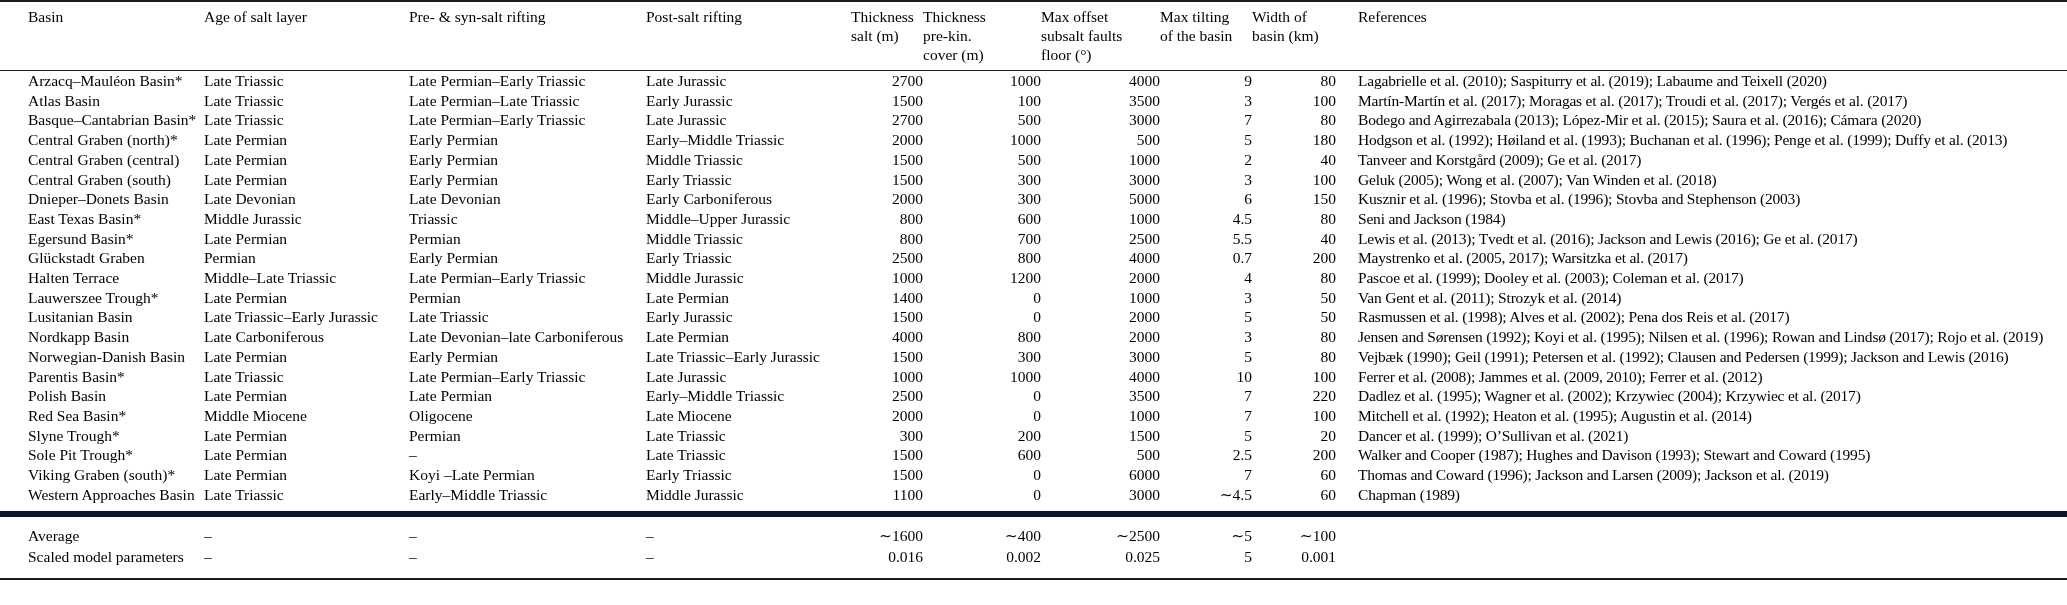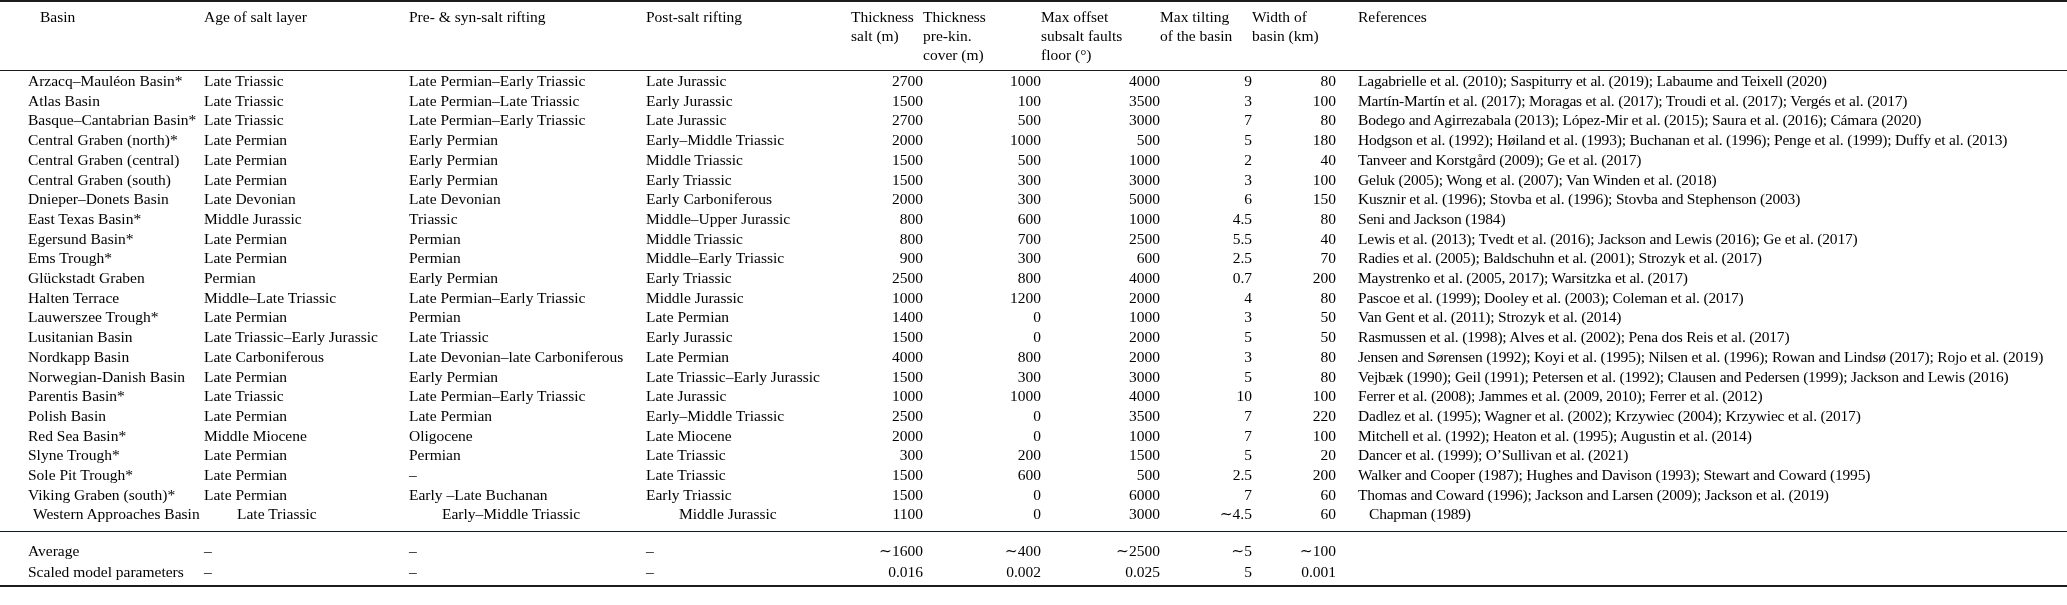--- a/index.html
+++ b/index.html
@@ -26,39 +26,39 @@
     font-weight: normal;
     vertical-align: top;
     text-align: left;
     white-space: pre;
     font-size: 15.5px;
     line-height: 19px;
     padding: 5px 0 6px 0;
     border-bottom: 1px solid #1c1c1c;
   }
   thead th.num { text-align: left; }
-  thead th.c1 { padding-left: 40px; }
+  thead th.c1 { padding-left: 28px; }
   thead th.c10 { padding-left: 22px; }
   
   td {
     font-size: 15.5px;
     line-height: 19.7px;
     padding: 0;
     white-space: nowrap;
     vertical-align: top;
   }
   td.num { text-align: right; }
   td.c1 { padding-left: 28px; }
   td.c10 { padding-left: 22px; letter-spacing: -0.2px; margin-top: 8px; }
   #body-main tr:first-child td { }
-  #body-main tr:last-child td  { padding-bottom: 7px; padding-left: 33px; }
+  #body-main tr:last-child td  { padding-bottom: 7px; }
   
   #body-summary tr td { line-height: 21px; }
-  #body-summary tr:first-child td { border-top: 1px solid #0f172a; padding-top: 8px; }
-  #body-summary tr:last-child td  { padding-bottom: 3px; border-bottom: 2px solid #1c1c1c; }
+  #body-summary tr:first-child td { border-top: 6px solid #0f172a; padding-top: 8px; }
+  #body-summary tr:last-child td  { padding-bottom: 11px; border-bottom: 2px solid #1c1c1c; }
 </style>
 </head>
 <body>
 
 <table class="paper-table">
   <colgroup>
     <col style="width:204px">
       <col style="width:205px">
       <col style="width:237px">
     <col style="width:205px">
@@ -193,32 +193,20 @@
         <td class="c3">Permian</td>
         <td class="c4">Middle Triassic</td>
         <td class="c5 num">800</td>
         <td class="c6 num">700</td>
         <td class="c7 num">2500</td>
         <td class="c8 num">5.5</td>
         <td class="c9 num">40</td>
         <td class="c10">Lewis et al. (2013); Tvedt et al. (2016); Jackson and Lewis (2016); Ge et al. (2017)</td>
       </tr>
       <tr>
-        <td class="c1">Ems Trough*</td>
-        <td class="c2">Late Permian</td>
-        <td class="c3">Permian</td>
-        <td class="c4">Middle–Early Triassic</td>
-        <td class="c5 num">900</td>
-        <td class="c6 num">300</td>
-        <td class="c7 num">600</td>
-        <td class="c8 num">2.5</td>
-        <td class="c9 num">70</td>
-        <td class="c10">Radies et al. (2005); Baldschuhn et al. (2001); Strozyk et al. (2017)</td>
-      </tr>
-      <tr>
         <td class="c1">Glückstadt Graben</td>
         <td class="c2">Permian</td>
         <td class="c3">Early Permian</td>
         <td class="c4">Early Triassic</td>
         <td class="c5 num">2500</td>
         <td class="c6 num">800</td>
         <td class="c7 num">4000</td>
         <td class="c8 num">0.7</td>
         <td class="c9 num">200</td>
         <td class="c10">Maystrenko et al. (2005, 2017); Warsitzka et al. (2017)</td>
@@ -339,21 +327,21 @@
         <td class="c5 num">1500</td>
         <td class="c6 num">600</td>
         <td class="c7 num">500</td>
         <td class="c8 num">2.5</td>
         <td class="c9 num">200</td>
         <td class="c10">Walker and Cooper (1987); Hughes and Davison (1993); Stewart and Coward (1995)</td>
       </tr>
       <tr>
         <td class="c1">Viking Graben (south)*</td>
         <td class="c2">Late Permian</td>
-        <td class="c3">Early –Late Buchanan</td>
+        <td class="c3">Koyi –Late Permian</td>
         <td class="c4">Early Triassic</td>
         <td class="c5 num">1500</td>
         <td class="c6 num">0</td>
         <td class="c7 num">6000</td>
         <td class="c8 num">7</td>
         <td class="c9 num">60</td>
         <td class="c10">Thomas and Coward (1996); Jackson and Larsen (2009); Jackson et al. (2019)</td>
       </tr>
       <tr>
         <td class="c1">Western Approaches Basin</td>

